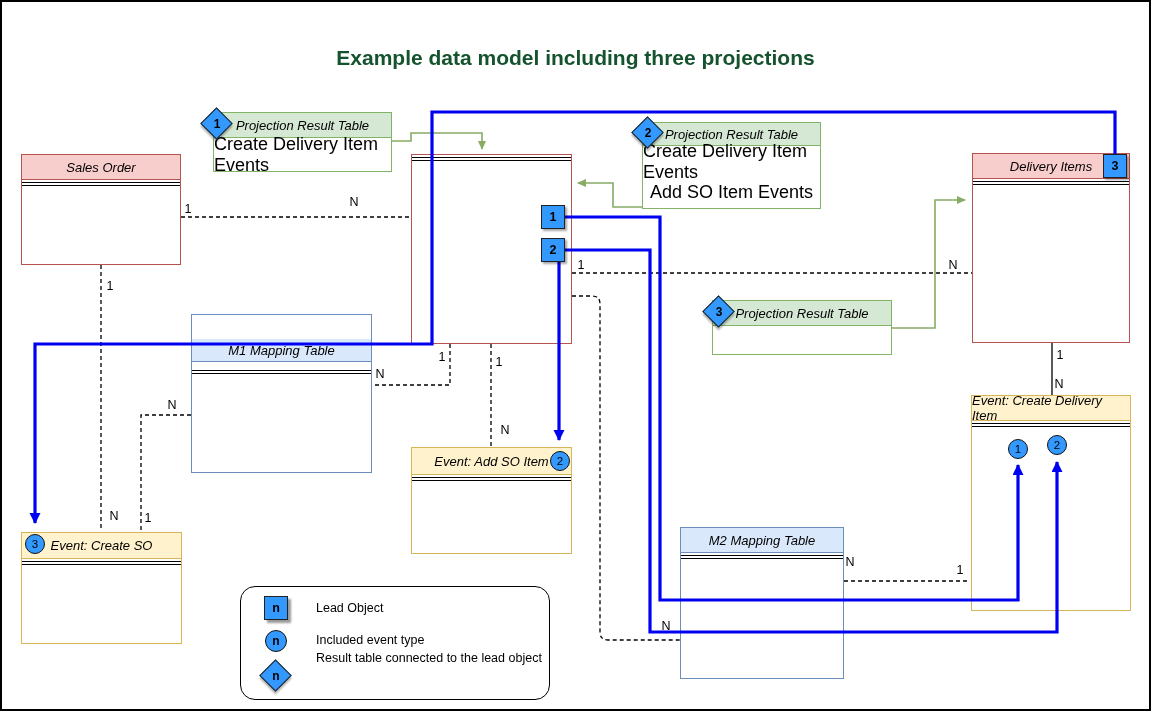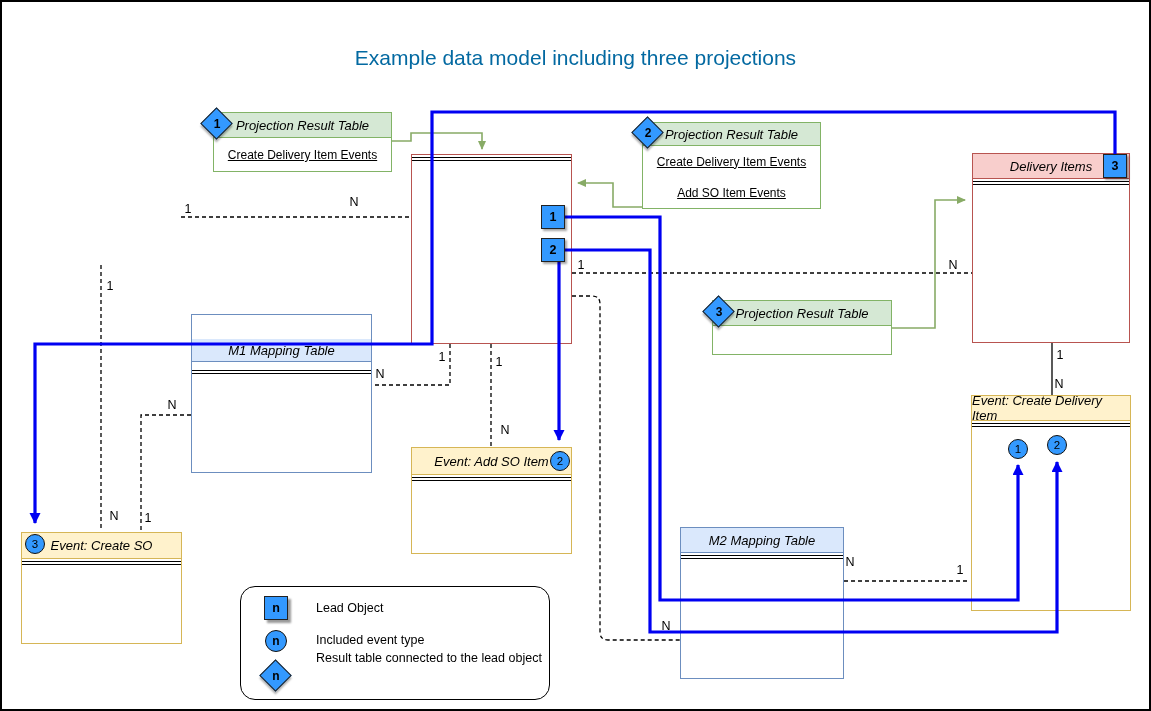--- a/index.html
+++ b/index.html
@@ -1,29 +1,29 @@
 <!DOCTYPE html>
 <html><head>
 <meta charset="utf-8">
 <style>
   html,body{margin:0;padding:0;background:#fff;font-family:"Liberation Sans","DejaVu Sans",sans-serif;color:#000;}
   #canvas{position:relative;width:1151px;height:711px;background:#fff;border:2px solid #000;box-sizing:border-box;overflow:hidden;}
-  .title{position:absolute;left:0;right:0;top:44px;text-align:center;font-size:21px;color:#0369a1;}
+  .title{position:absolute;left:0;right:0;top:44px;text-align:center;font-size:21px;color:#14532d;font-weight:bold;}
   
   .tbl{position:absolute;box-sizing:border-box;background:#fff;border:1px solid #999;}
   .hd{box-sizing:border-box;height:25px;display:flex;align-items:center;justify-content:center;
       font-style:italic;font-size:13px;border-bottom:1px solid #999;}
   .dbl{height:2px;border-top:1.5px solid #000;border-bottom:1.5px solid #000;margin-top:2px;}
   .pink{border-color:#b85450;} .pink .hd{background:#f8cecc;border-color:#b85450;}
   .bluet{border-color:#6c8ebf;} .bluet .hd{background:#dae8fc;border-color:#6c8ebf;}
   .yell{border-color:#d6b656;} .yell .hd{background:#fff2cc;border-color:#d6b656;}
   
   .prt{position:absolute;box-sizing:border-box;background:#fff;border:1px solid #82b366;}
   .prt .hd{background:#d5e8d4;border-color:#82b366;}
-  .prt .row{display:flex;align-items:center;justify-content:center;font-size:12px;text-decoration:underline;}
+  .prt .row{display:flex;align-items:center;justify-content:center;font-size:18px;}
   
   .sq{position:absolute;width:24px;height:24px;background:#3399ff;border:1.6px solid #222;box-sizing:border-box;
       display:flex;align-items:center;justify-content:center;font-weight:bold;font-size:12.5px;
       box-shadow:2px 2px 2px rgba(0,0,0,.35);z-index:6;}
   .circ{position:absolute;width:20px;height:20px;border-radius:50%;background:#3399ff;border:1.3px solid #111;
       box-sizing:border-box;display:flex;align-items:center;justify-content:center;font-size:11.5px;z-index:6;}
   .diaw{position:absolute;width:34px;height:34px;z-index:6;}
   .dia{position:absolute;left:5px;top:5px;width:23px;height:23px;background:#3399ff;border:1.6px solid #222;
       box-sizing:border-box;transform:rotate(45deg);box-shadow:2px 2px 2px rgba(0,0,0,.3);}
   .dian{position:absolute;inset:0;display:flex;align-items:center;justify-content:center;font-weight:bold;font-size:12px;}
@@ -36,20 +36,24 @@
   
   svg.wires{position:absolute;left:0;top:0;z-index:4;pointer-events:none;}
 </style>
 </head>
 <body>
 
 <div id="canvas">
 
   <div class="title">Example data model including three projections</div>
 
+  <div class="tbl pink" style="left:19px;top:152px;width:160px;height:111px;">
+    <div class="hd">Sales Order</div>
+    <div class="dbl"></div>
+  </div>
 
   <div class="tbl pink" style="left:409px;top:152px;width:161px;height:190px;">
     <div class="dbl"></div>
   </div>
 
   <div class="tbl pink" style="left:970px;top:151px;width:158px;height:190px;">
     <div class="hd">Delivery Items</div>
     <div class="dbl"></div>
   </div>
 

